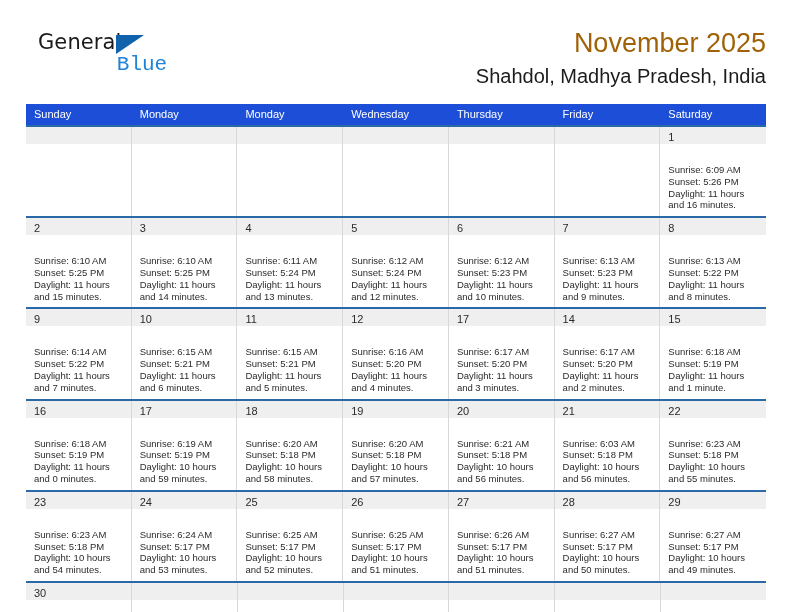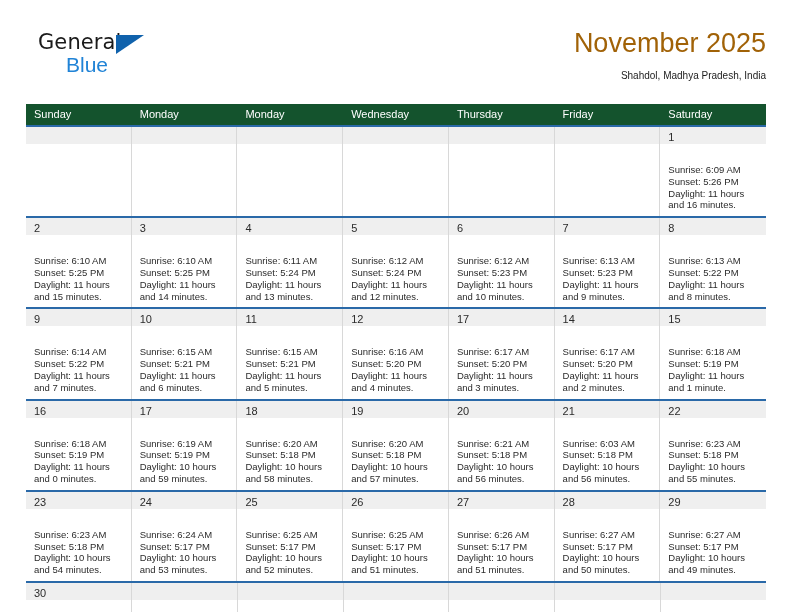--- a/index.html
+++ b/index.html
@@ -55,54 +55,55 @@
     height: 0;
     border-left: 28px solid #1062ac;
     border-bottom: 19px solid transparent;
   }
   .brand-row2 {
     display: block;
     margin-top: 1px;
     margin-left: 28px;
     font-size: 21px;
     color: #2083d6;
-    font-family: Liberation Sans, sans-serif;
+    font-family: Liberation Mono, monospace;
+    text-align: center;
   }
 
   .title-block {
     position: absolute;
     right: 0;
     top: 0;
     text-align: right;
   }
   .cal-title {
     font-size: 27px;
     color: #a16207;
     font-weight: normal;
     line-height: 34px;
     white-space: nowrap;
   }
   .cal-sub {
-    font-size: 10px;
+    font-size: 20px;
     color: #1c1c1c;
     line-height: 22px;
     margin-top: 5px;
     white-space: nowrap;
   }
 
   
   .calendar {
     position: absolute;
     left: 26px;
     top: 104px;
     width: 740px;
   }
   .weekdays {
     display: flex;
-    background: #14532d;
+    background: #1d4ed8;
     height: 21px;
   }
   .weekday {
     flex: 1 1 0;
     color: #ffffff;
     font-size: 11px;
     line-height: 21px;
     padding-left: 8px;
     box-sizing: border-box;
     white-space: nowrap;

